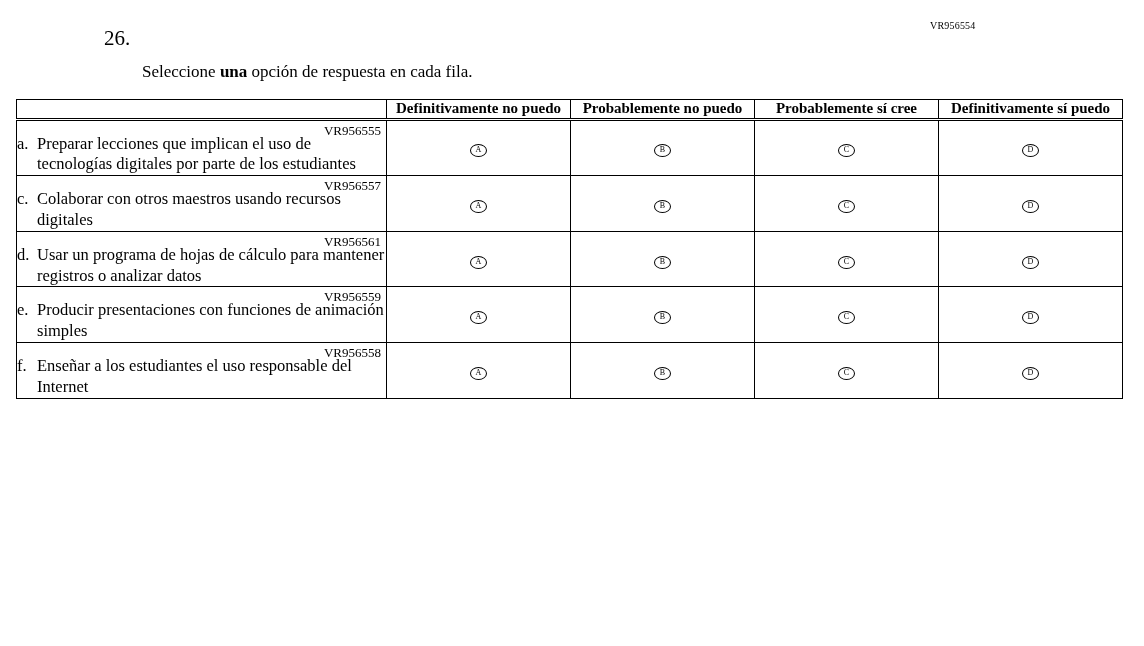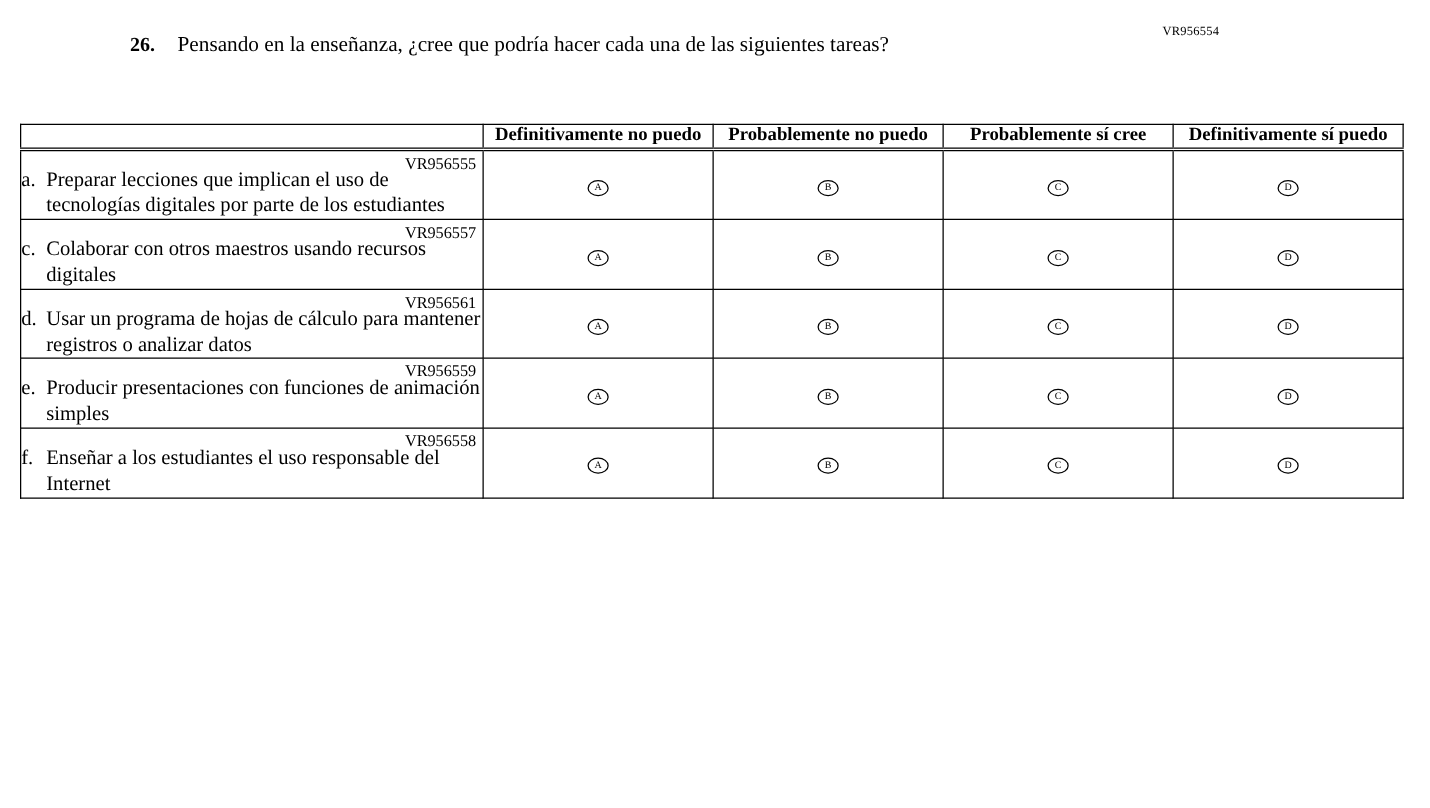--- a/index.html
+++ b/index.html
@@ -32,22 +32,22 @@
     position: absolute;
     top: 26px;
     left: 104px;
     width: 830px;
   }
   .q-line1 {
     display: flex;
     align-items: baseline;
   }
   .q-number {
-    font-weight: bold;
-    font-size: 16px;
+    font-weight: normal;
+    font-size: 21px;
     width: 38px;
     flex: 0 0 38px;
   }
   .q-text {
     font-size: 17px;
   }
   .q-line2 {
     margin-top: 11px;
     margin-left: 38px;
     font-size: 17px;
@@ -127,21 +127,23 @@
 </head>
 <body>
 
 <div class="page">
 
   <div class="corner-id">VR956554</div>
 
   <div class="question-block">
     <div class="q-line1">
       <span class="q-number">26.</span>
-      <span class="q-text">Pensando en la enseñanza, ¿cree que podría hacer cada una de las siguientes tareas?</span>
+    </div>
+    <div class="q-line2">
+      <span>Seleccione </span><b>una</b><span> opción de respuesta en cada fila.</span>
     </div>
   </div>
 
   <table class="matrix">
     <colgroup>
       <col style="width:370px">
       <col style="width:184px">
       <col style="width:184px">
       <col style="width:184px">
       <col style="width:184px">

